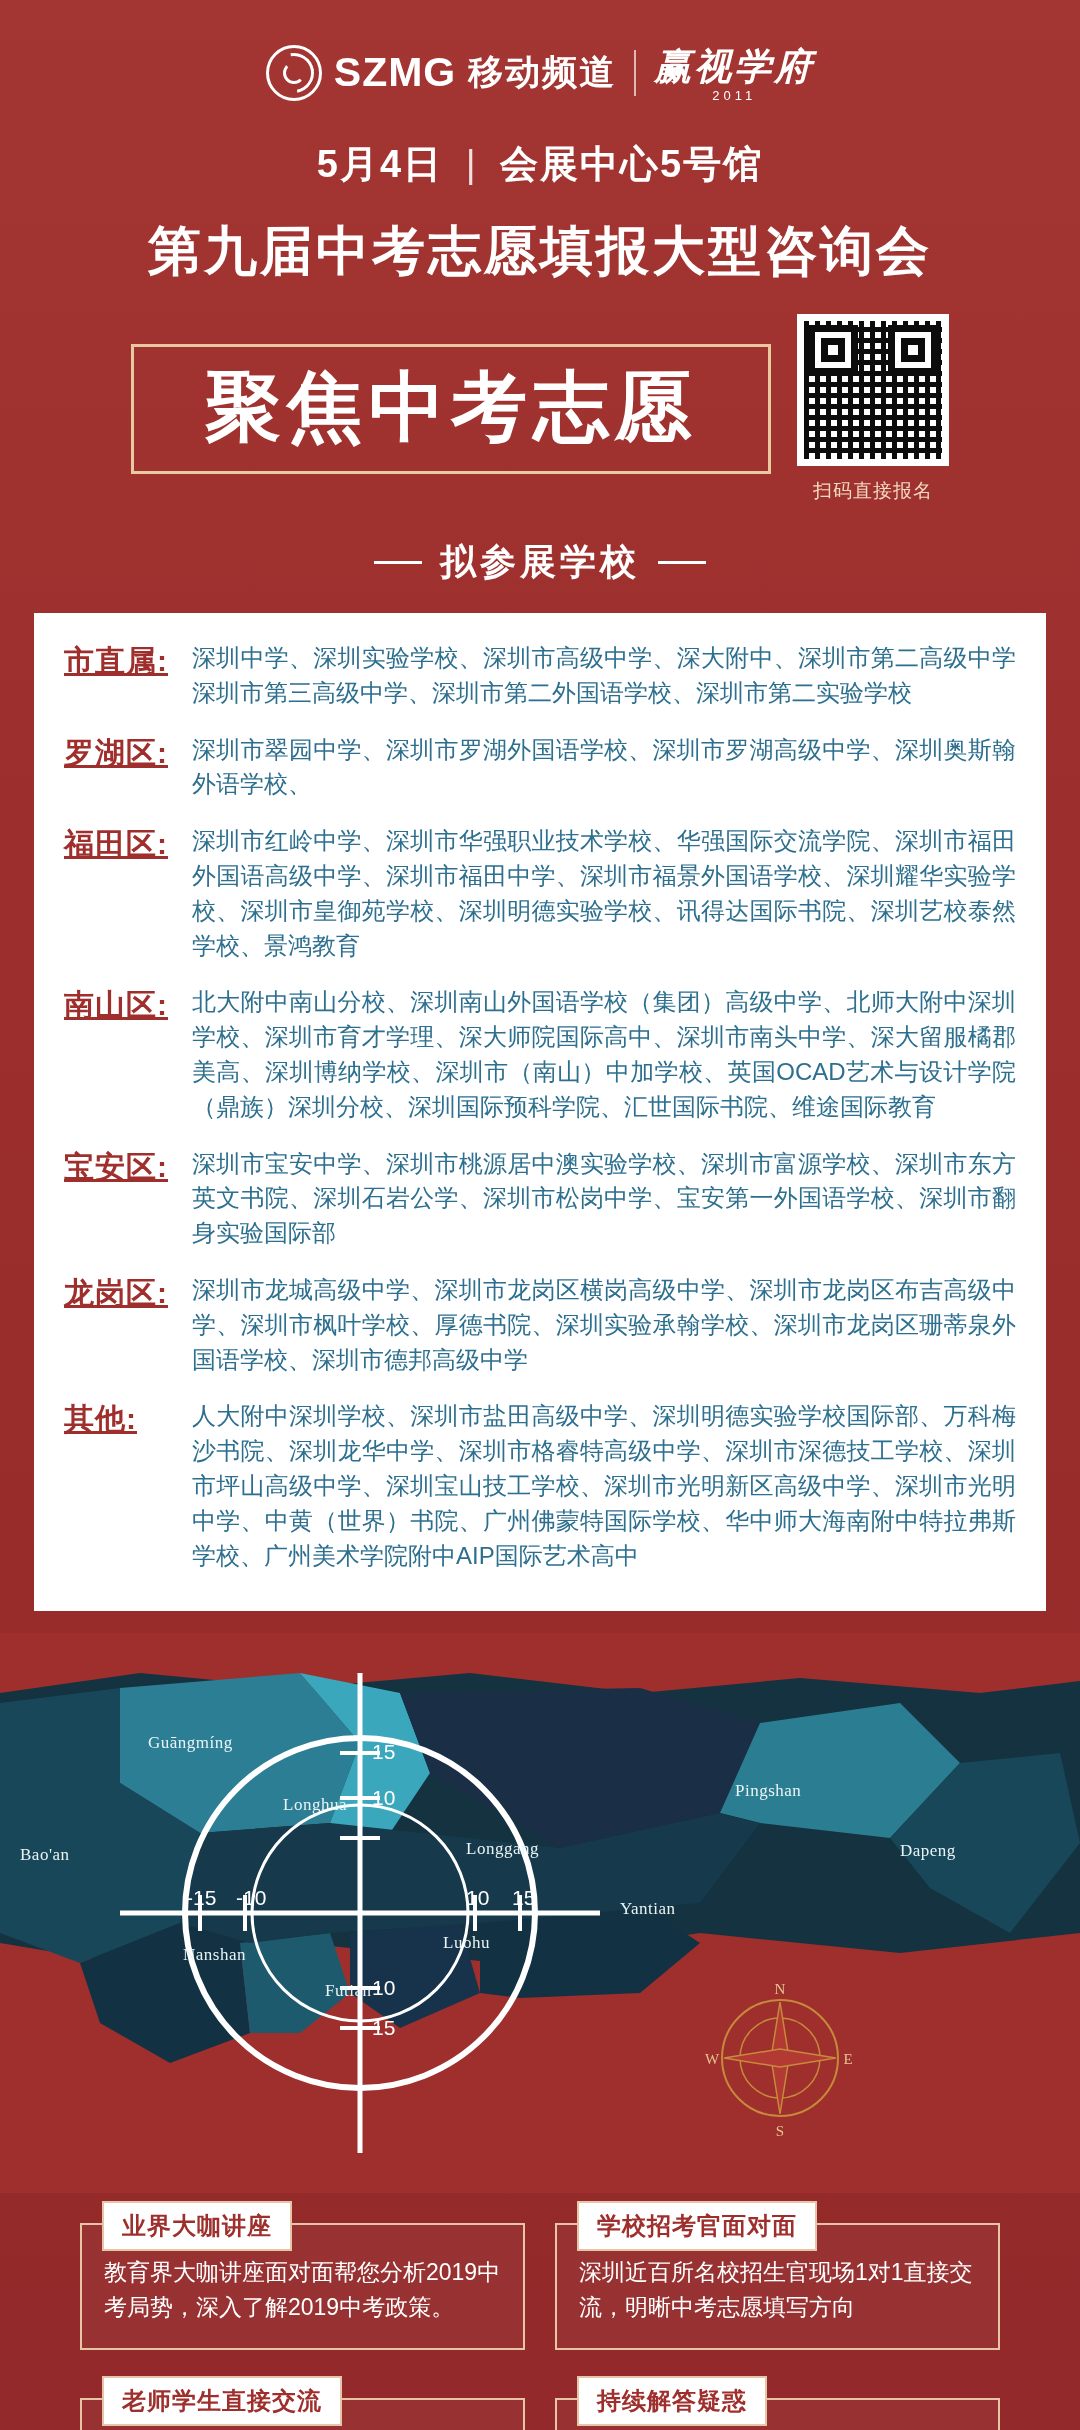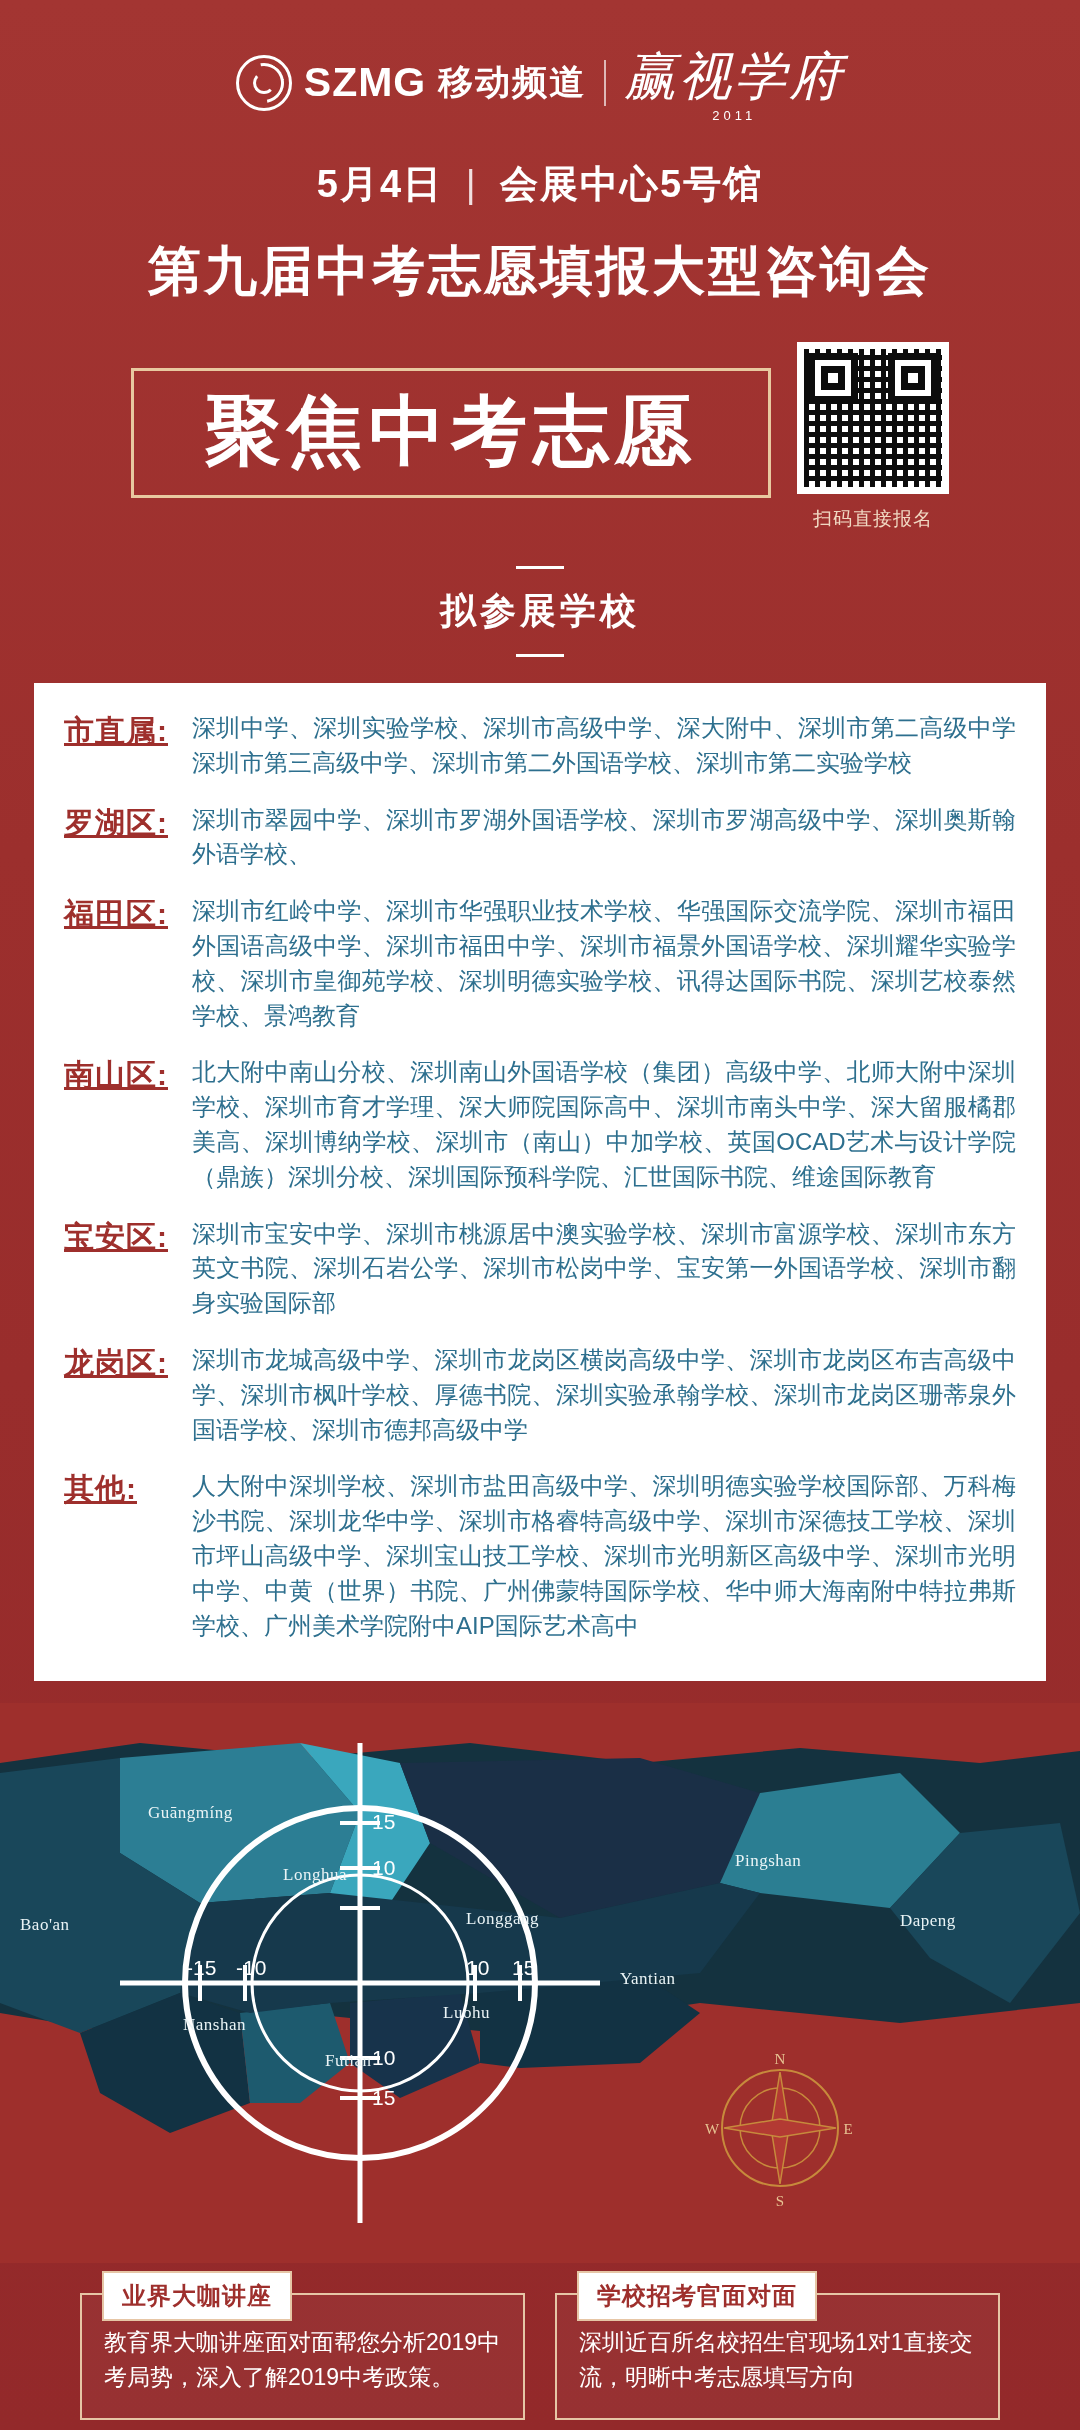--- a/index.html
+++ b/index.html
@@ -75,22 +75,22 @@
     background: rgba(255,255,255,0.65);
   }
   .ying-logo {
     display: flex;
     flex-direction: column;
     align-items: center;
     color: #fff;
   }
   .ying-main {
     font-family: "Liberation Serif", serif;
-    font-size: 52px;
-    font-weight: normal;
+    font-size: 37px;
+    font-weight: bold;
     letter-spacing: 3px;
     font-style: italic;
   }
   .ying-year {
     font-size: 13px;
     letter-spacing: 4px;
     margin-top: -4px;
   }
 
   .datebar {
@@ -136,21 +136,20 @@
     font-size: 76px;
     font-weight: bold;
     letter-spacing: 6px;
     line-height: 1;
   }
   .qr-block {
     display: flex;
     flex-direction: column;
     align-items: center;
     gap: 12px;
-    margin-top: 8px;
   }
   .qr {
     width: 152px; height: 152px;
     background: #ffffff;
     padding: 7px;
   }
   .qr-inner {
     width: 100%; height: 100%;
     background-color: #ffffff;
     background-image:
@@ -176,21 +175,20 @@
     letter-spacing: 1px;
   }
 
   .section-head {
     display: flex;
     align-items: center;
     justify-content: center;
     gap: 18px;
     margin-top: 34px;
     color: #ffffff;
-    flex-direction: column;
   }
   .section-head .line {
     width: 48px; height: 3px;
     background: #ffffff;
   }
   .section-head .stxt {
     font-size: 36px;
     font-weight: bold;
     letter-spacing: 4px;
   }

